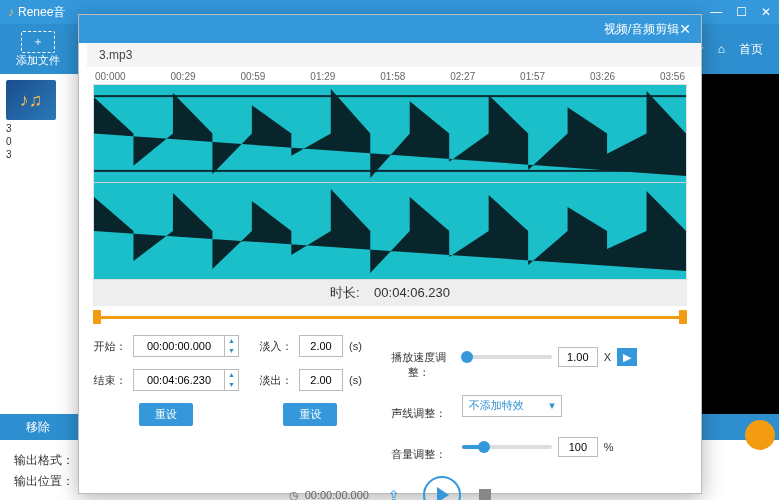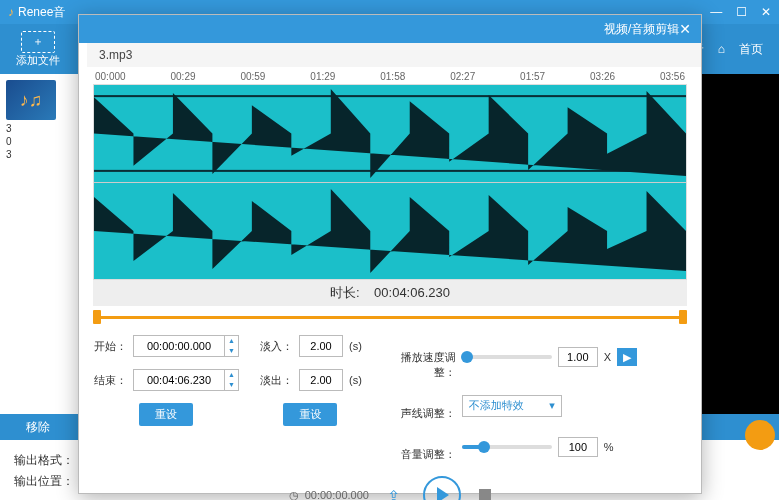--- a/index.html
+++ b/index.html
@@ -45,21 +45,21 @@
 .wave-half + .wave-half { border-top: 1px solid #ccc; }
 .wave-svg { width: 100%; height: 100%; }
 .duration-row { text-align: center; font-size: 13px; color: #333; padding: 4px 0; background: #eee; }
 .range-bar { height: 14px; position: relative; margin: 4px 0 10px; }
 .range-line { position: absolute; left: 0; right: 0; top: 6px; height: 3px; background: #f39c12; }
 .range-handle { position: absolute; top: 0; width: 8px; height: 14px; background: #f39c12; border-radius: 1px; cursor: pointer; }
 
 .controls { display: flex; gap: 20px; font-size: 11px; color: #333; }
 .ctrl-col { display: flex; flex-direction: column; gap: 10px; }
 .ctrl-row { display: flex; align-items: center; gap: 6px; min-height: 24px; }
-.ctrl-row label { width: 34px; text-align: right; }
+.ctrl-row label { width: 34px; text-align: center; }
 .stepper { display: flex; align-items: center; border: 1px solid #bbb; height: 22px; }
 .stepper input { border: none; width: 90px; text-align: center; font-size: 11px; outline: none; }
 .stepper .arrows { width: 14px; display: flex; flex-direction: column; border-left: 1px solid #bbb; }
 .stepper .arrows span { height: 10px; font-size: 7px; text-align: center; color: #2e8fd0; cursor: pointer; line-height: 10px; }
 .small-input { width: 44px; height: 22px; border: 1px solid #bbb; text-align: center; font-size: 11px; }
 .reset-btn { background: #3498db; color: #fff; border: none; padding: 4px 16px; font-size: 11px; cursor: pointer; border-radius: 2px; }
 .wide-label { width: 74px !important; margin-top: 16px; }
 .slider { width: 90px; height: 4px; background: #ddd; position: relative; border-radius: 2px; }
 .slider .fill { position: absolute; left: 0; top: 0; height: 100%; background: #3498db; border-radius: 2px; }
 .slider .knob { position: absolute; top: -4px; width: 12px; height: 12px; background: #3498db; border-radius: 50%; cursor: pointer; margin-left: -6px; }

